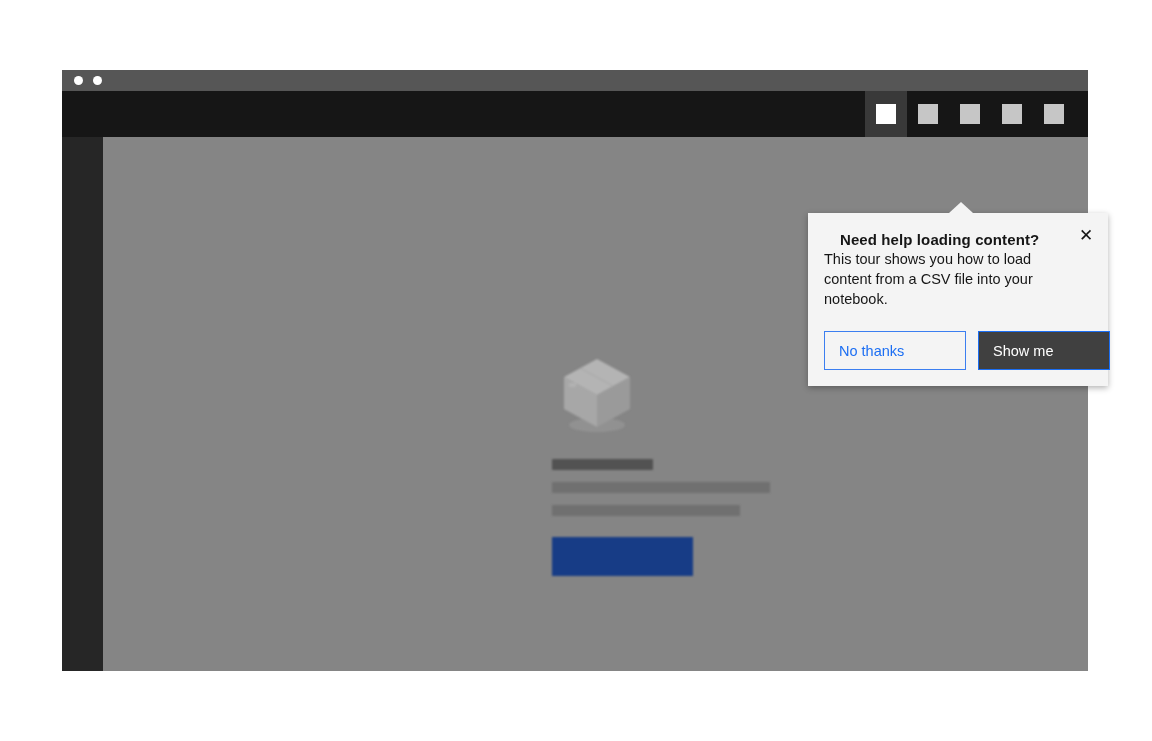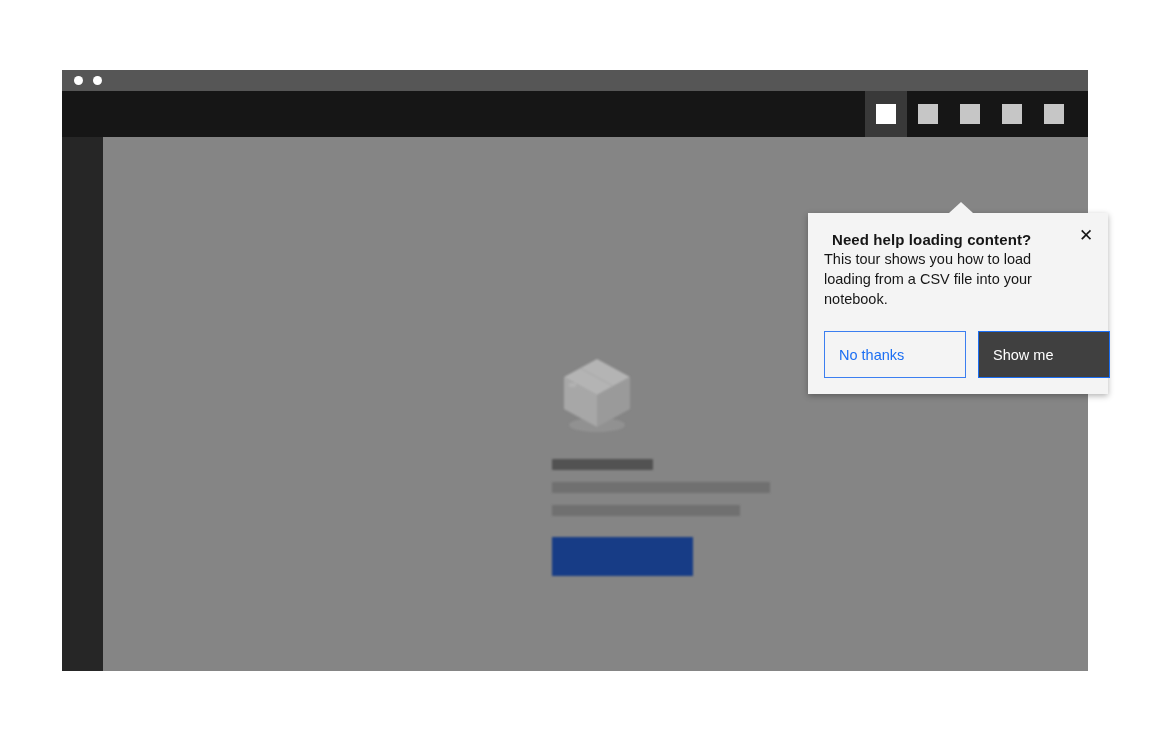--- a/index.html
+++ b/index.html
@@ -174,40 +174,40 @@
     padding: 0;
     cursor: pointer;
     display: flex;
     align-items: center;
     justify-content: center;
     color: #161616;
     font-size: 17px;
     line-height: 1;
   }
   .tour-title {
-    margin: 0 0 1px 8px;
+    margin: 0 0 1px 16px;
     font-size: 15px;
     font-weight: 700;
     color: #161616;
     letter-spacing: .1px;
   }
   .tour-body {
     margin: 0;
     font-size: 14.5px;
     line-height: 20px;
     color: #161616;
     max-width: 222px;
   }
   .tour-actions {
     display: flex;
     gap: 12px;
     margin-top: 22px;
   }
   .btn {
-    height: 47px;
+    height: 39px;
     font-family: "Liberation Sans", sans-serif;
     font-size: 14.5px;
     display: flex;
     align-items: center;
     padding: 0 14px;
     cursor: pointer;
   }
   .btn-secondary {
     flex: 0 0 142px;
     background: #f4f4f4;
@@ -274,21 +274,21 @@
       <button class="cta-button"></button>
     </div>
   </div>
 
   <div class="tour-popover">
     <span class="tour-caret"></span>
 
     <button class="tour-close">✕</button>
 
     <h2 class="tour-title">Need help loading content?</h2>
-    <p class="tour-body">This tour shows you how to load loading from a CSV file into your notebook.</p>
+    <p class="tour-body">This tour shows you how to load content from a CSV file into your notebook.</p>
 
     <div class="tour-actions">
       <button class="btn btn-secondary">No thanks</button>
       <button class="btn btn-primary">Show me</button>
     </div>
   </div>
 
 </div>
 
 </body></html>

